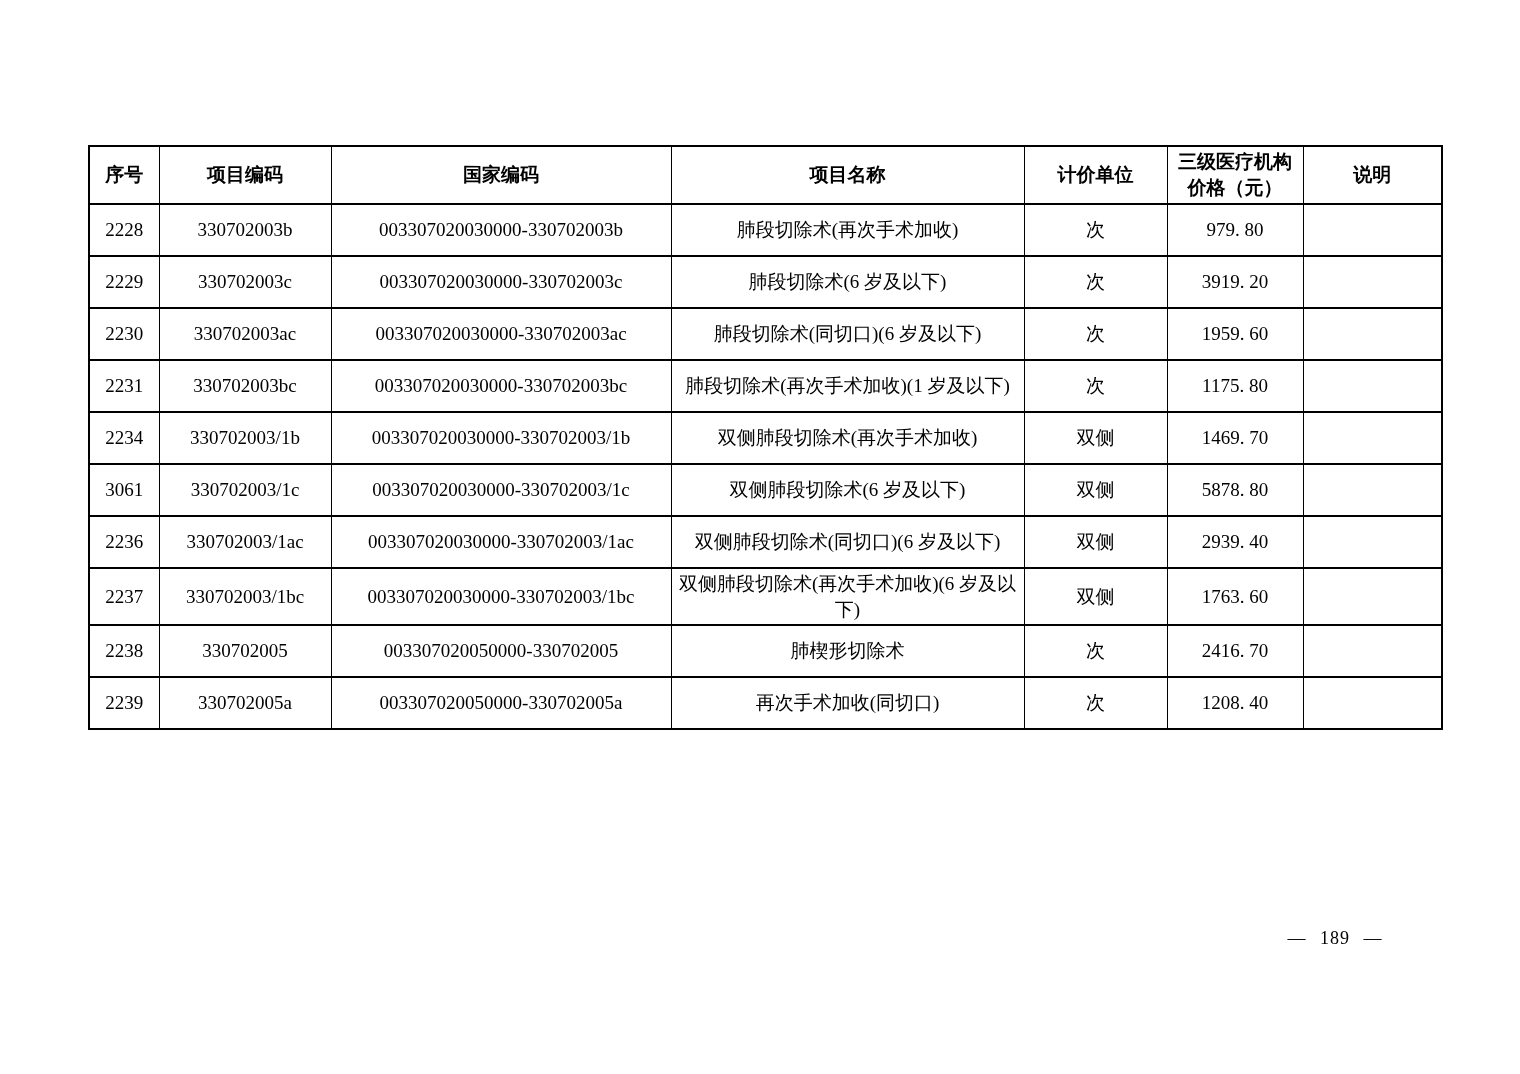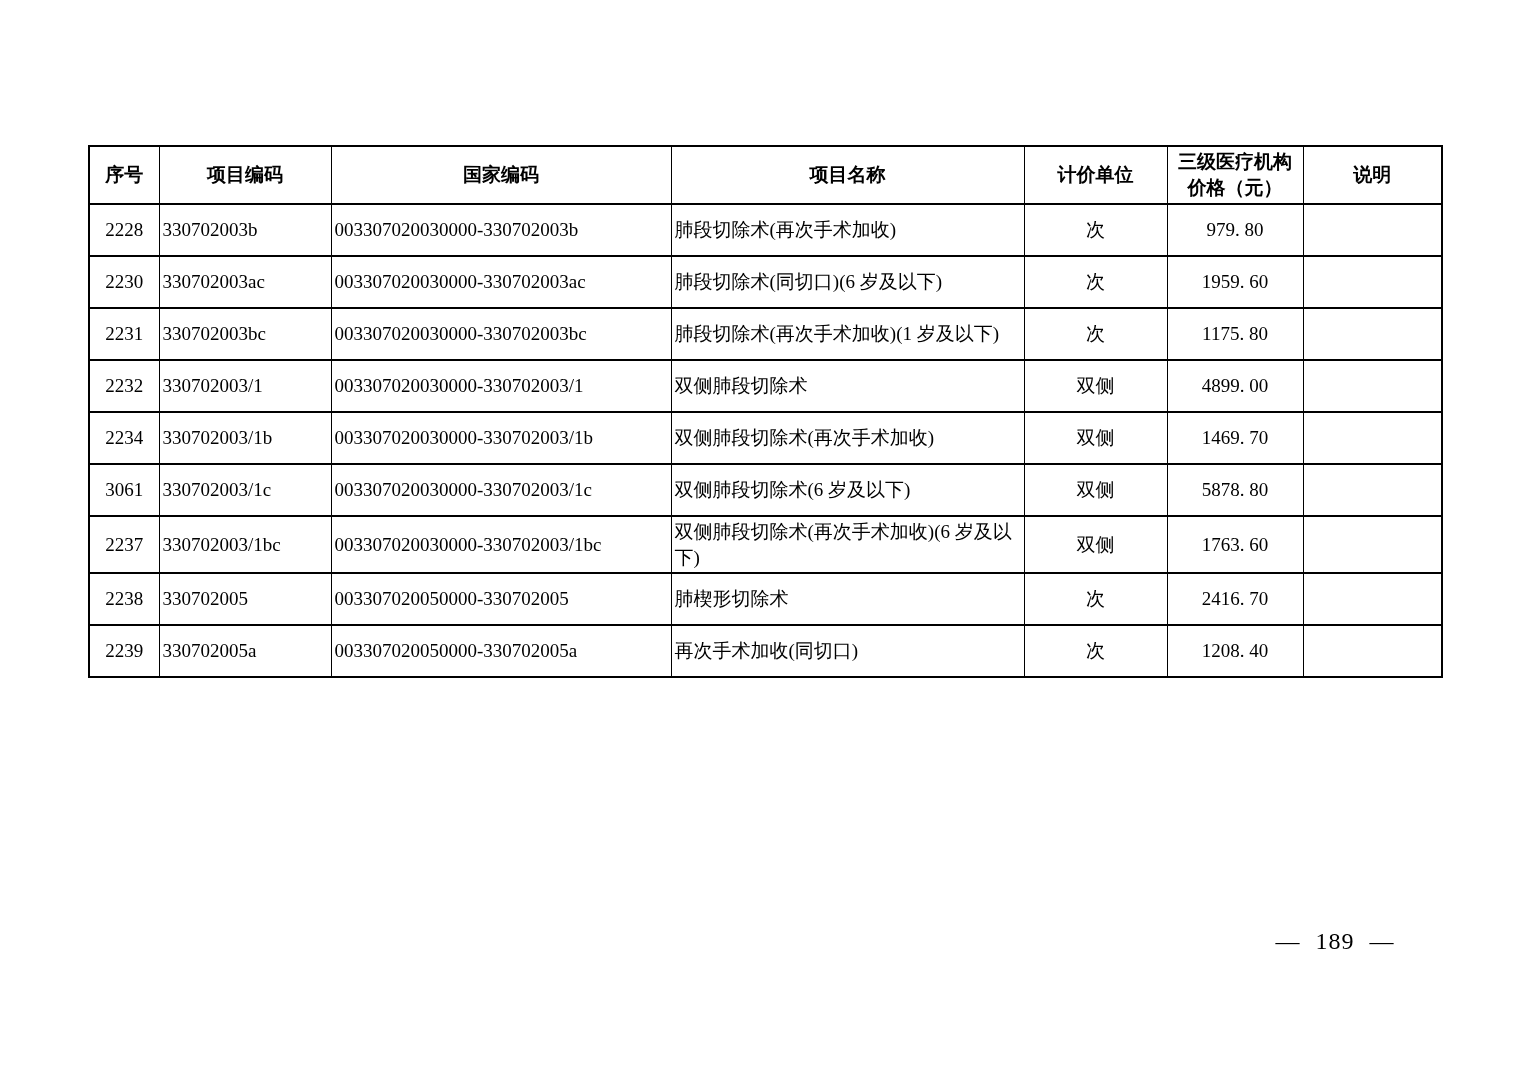--- a/index.html
+++ b/index.html
@@ -48,27 +48,27 @@
     font-family: "Liberation Sans", "DejaVu Sans", sans-serif;
     font-weight: bold;
     text-align: center;
     height: 58px;
     padding: 2px 6px;
   }
   table.price-table tbody tr {
     height: 52px;
   }
   td.c-center { text-align: center; }
-  td.c-left   { text-align: left; }
+  td.c-left   { text-align: center; }
   .page-number {
     position: absolute;
     left: 1255px;
     top: 928px;
     width: 160px;
-    font-size: 24px;
+    font-size: 18px;
     text-align: center;
     white-space: nowrap;
     letter-spacing: 1px;
     word-spacing: 8px;
   }
 </style>
 </head>
 <body>
 
 <div class="page">
@@ -99,62 +99,71 @@
           <tr>
             <td class="c-center">2228</td>
             <td class="c-left">330702003b</td>
             <td class="c-left">003307020030000-330702003b</td>
             <td class="c-left">肺段切除术(再次手术加收)</td>
             <td class="c-center">次</td>
             <td class="c-center">979. 80</td>
             <td class="c-center"></td>
           </tr>
           <tr>
+            <td class="c-center">2229</td>
+            <td class="c-left">330702003c</td>
+            <td class="c-left">003307020030000-330702003c</td>
+            <td class="c-left">肺段切除术(6 岁及以下)</td>
+            <td class="c-center">次</td>
+            <td class="c-center">3919. 20</td>
+            <td class="c-center"></td>
+          </tr>
+          <tr>
             <td class="c-center">2230</td>
             <td class="c-left">330702003ac</td>
             <td class="c-left">003307020030000-330702003ac</td>
             <td class="c-left">肺段切除术(同切口)(6 岁及以下)</td>
             <td class="c-center">次</td>
             <td class="c-center">1959. 60</td>
             <td class="c-center"></td>
           </tr>
           <tr>
             <td class="c-center">2231</td>
             <td class="c-left">330702003bc</td>
             <td class="c-left">003307020030000-330702003bc</td>
             <td class="c-left">肺段切除术(再次手术加收)(1 岁及以下)</td>
             <td class="c-center">次</td>
             <td class="c-center">1175. 80</td>
             <td class="c-center"></td>
           </tr>
           <tr>
-            <td class="c-center">2232</td>
-            <td class="c-left">330702003/1</td>
-            <td class="c-left">003307020030000-330702003/1</td>
-            <td class="c-left">双侧肺段切除术</td>
-            <td class="c-center">双侧</td>
-            <td class="c-center">4899. 00</td>
-            <td class="c-center"></td>
-          </tr>
-          <tr>
             <td class="c-center">2234</td>
             <td class="c-left">330702003/1b</td>
             <td class="c-left">003307020030000-330702003/1b</td>
             <td class="c-left">双侧肺段切除术(再次手术加收)</td>
             <td class="c-center">双侧</td>
             <td class="c-center">1469. 70</td>
             <td class="c-center"></td>
           </tr>
           <tr>
             <td class="c-center">3061</td>
             <td class="c-left">330702003/1c</td>
             <td class="c-left">003307020030000-330702003/1c</td>
             <td class="c-left">双侧肺段切除术(6 岁及以下)</td>
             <td class="c-center">双侧</td>
             <td class="c-center">5878. 80</td>
+            <td class="c-center"></td>
+          </tr>
+          <tr>
+            <td class="c-center">2236</td>
+            <td class="c-left">330702003/1ac</td>
+            <td class="c-left">003307020030000-330702003/1ac</td>
+            <td class="c-left">双侧肺段切除术(同切口)(6 岁及以下)</td>
+            <td class="c-center">双侧</td>
+            <td class="c-center">2939. 40</td>
             <td class="c-center"></td>
           </tr>
           <tr>
             <td class="c-center">2237</td>
             <td class="c-left">330702003/1bc</td>
             <td class="c-left">003307020030000-330702003/1bc</td>
             <td class="c-left">双侧肺段切除术(再次手术加收)(6 岁及以下)</td>
             <td class="c-center">双侧</td>
             <td class="c-center">1763. 60</td>
             <td class="c-center"></td>

